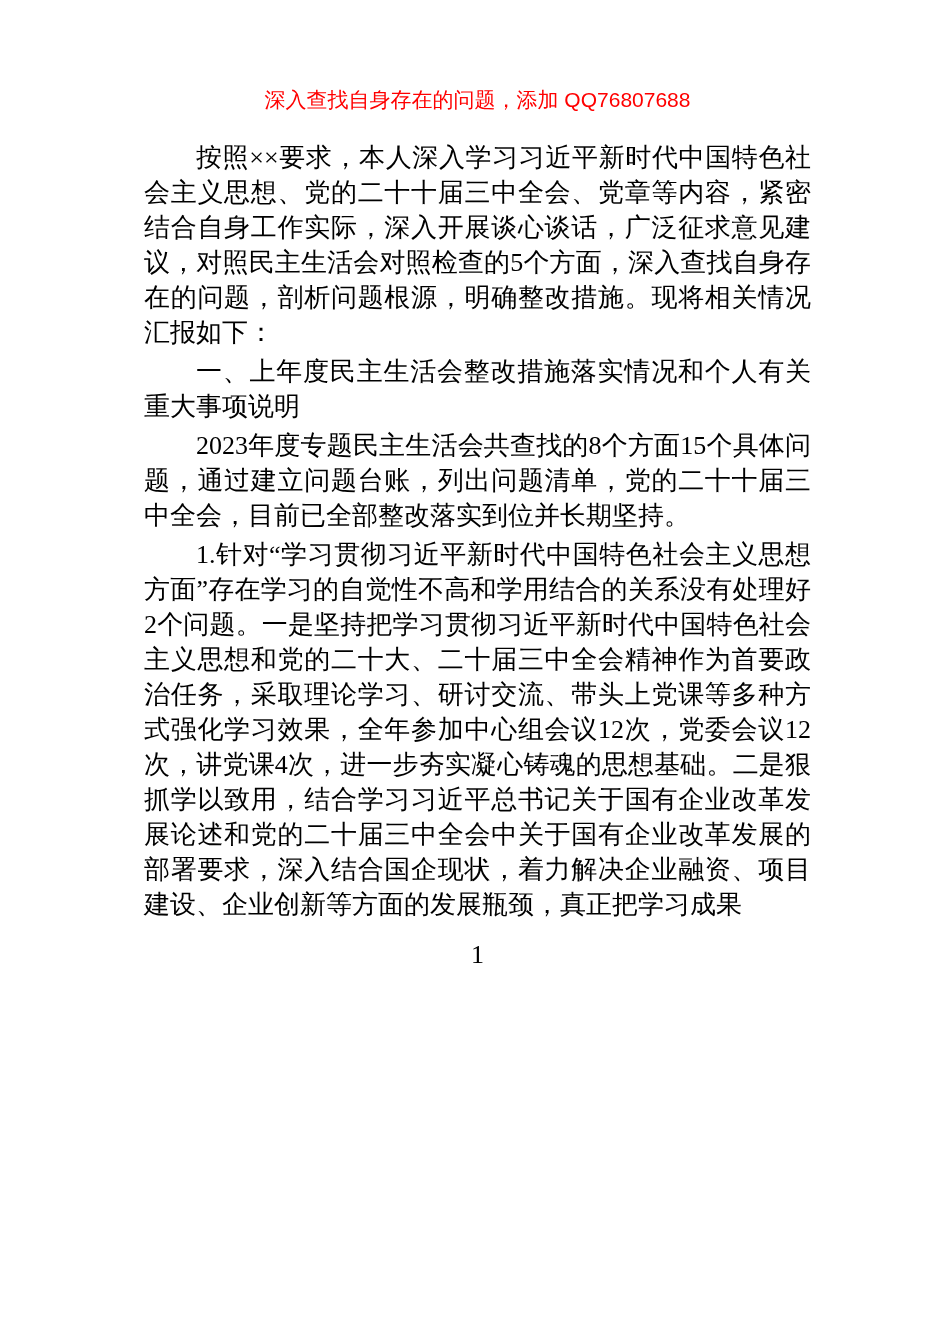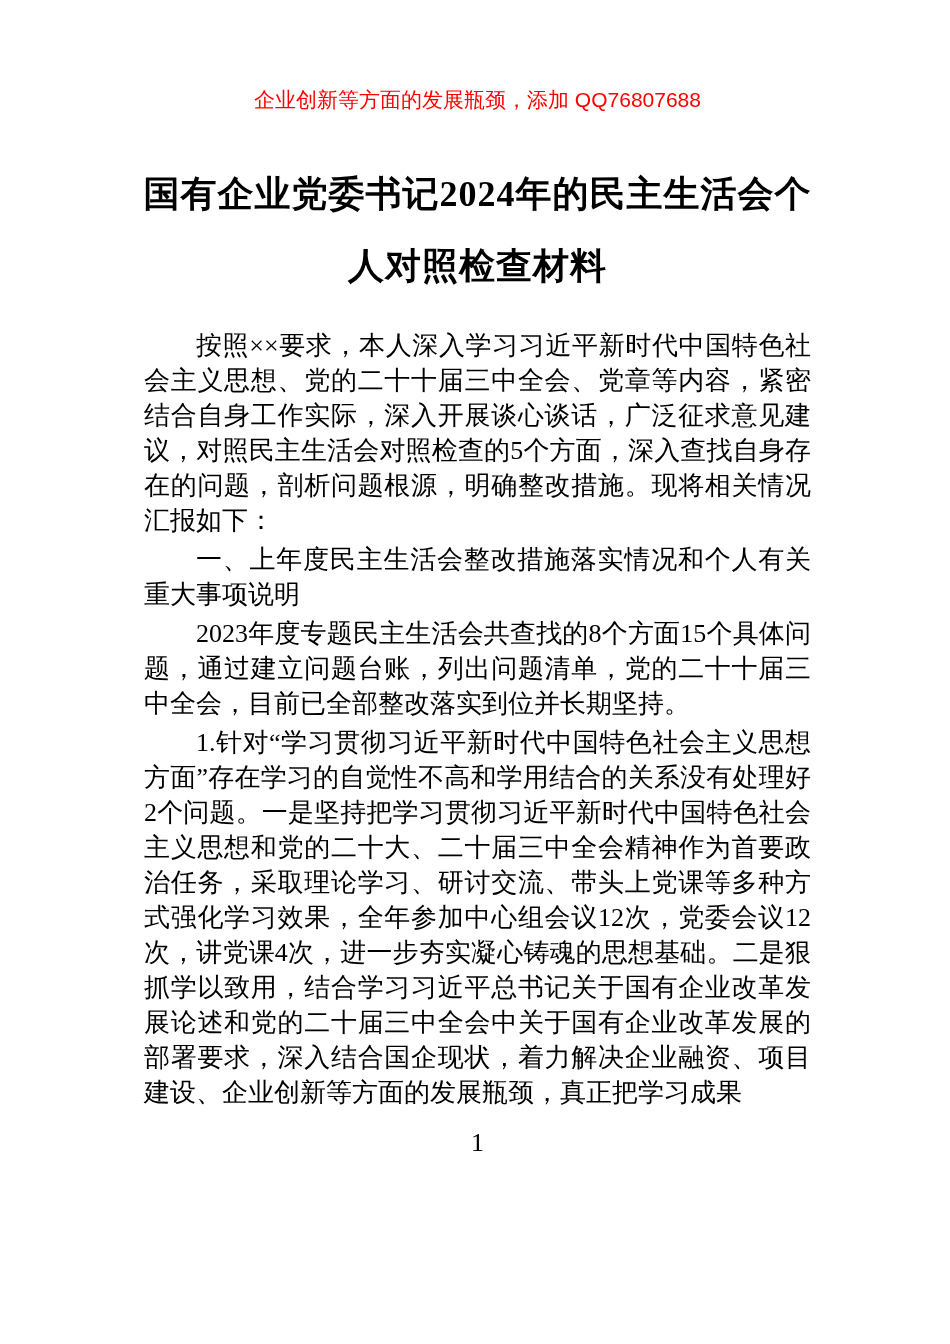--- a/index.html
+++ b/index.html
@@ -52,23 +52,22 @@
     text-align: center;
     font-size: 26px;
     line-height: 30px;
   }
 </style>
 </head>
 <body>
 
 <div class="page">
 
-  <div class="red-note" data-bind="header_note.text" data-bind-color="header_note.color" style="color: rgb(255, 0, 0);">企业创新等方面的发展瓶颈，添加 QQ76807688</div>
+  <div class="red-note" data-bind="header_note.text" data-bind-color="header_note.color" style="color: rgb(255, 0, 0);">深入查找自身存在的问题，添加 QQ76807688</div>
 
-  <h1 class="doc-title" data-bind="title">国有企业党委书记2024年的民主生活会个人对照检查材料</h1>
 
   <div class="doc-body">
       <p>按照××要求，本人深入学习习近平新时代中国特色社会主义思想、党的二十十届三中全会、党章等内容，紧密结合自身工作实际，深入开展谈心谈话，广泛征求意见建议，对照民主生活会对照检查的5个方面，深入查找自身存在的问题，剖析问题根源，明确整改措施。现将相关情况汇报如下：</p>
       <p>一、上年度民主生活会整改措施落实情况和个人有关重大事项说明</p>
       <p>2023年度专题民主生活会共查找的8个方面15个具体问题，通过建立问题台账，列出问题清单，党的二十十届三中全会，目前已全部整改落实到位并长期坚持。</p>
       <p>1.针对“学习贯彻习近平新时代中国特色社会主义思想方面”存在学习的自觉性不高和学用结合的关系没有处理好2个问题。一是坚持把学习贯彻习近平新时代中国特色社会主义思想和党的二十大、二十届三中全会精神作为首要政治任务，采取理论学习、研讨交流、带头上党课等多种方式强化学习效果，全年参加中心组会议12次，党委会议12次，讲党课4次，进一步夯实凝心铸魂的思想基础。二是狠抓学以致用，结合学习习近平总书记关于国有企业改革发展论述和党的二十届三中全会中关于国有企业改革发展的部署要求，深入结合国企现状，着力解决企业融资、项目建设、企业创新等方面的发展瓶颈，真正把学习成果</p>
     </div>
 
   <div class="page-number" data-bind="page.number">1</div>
 

